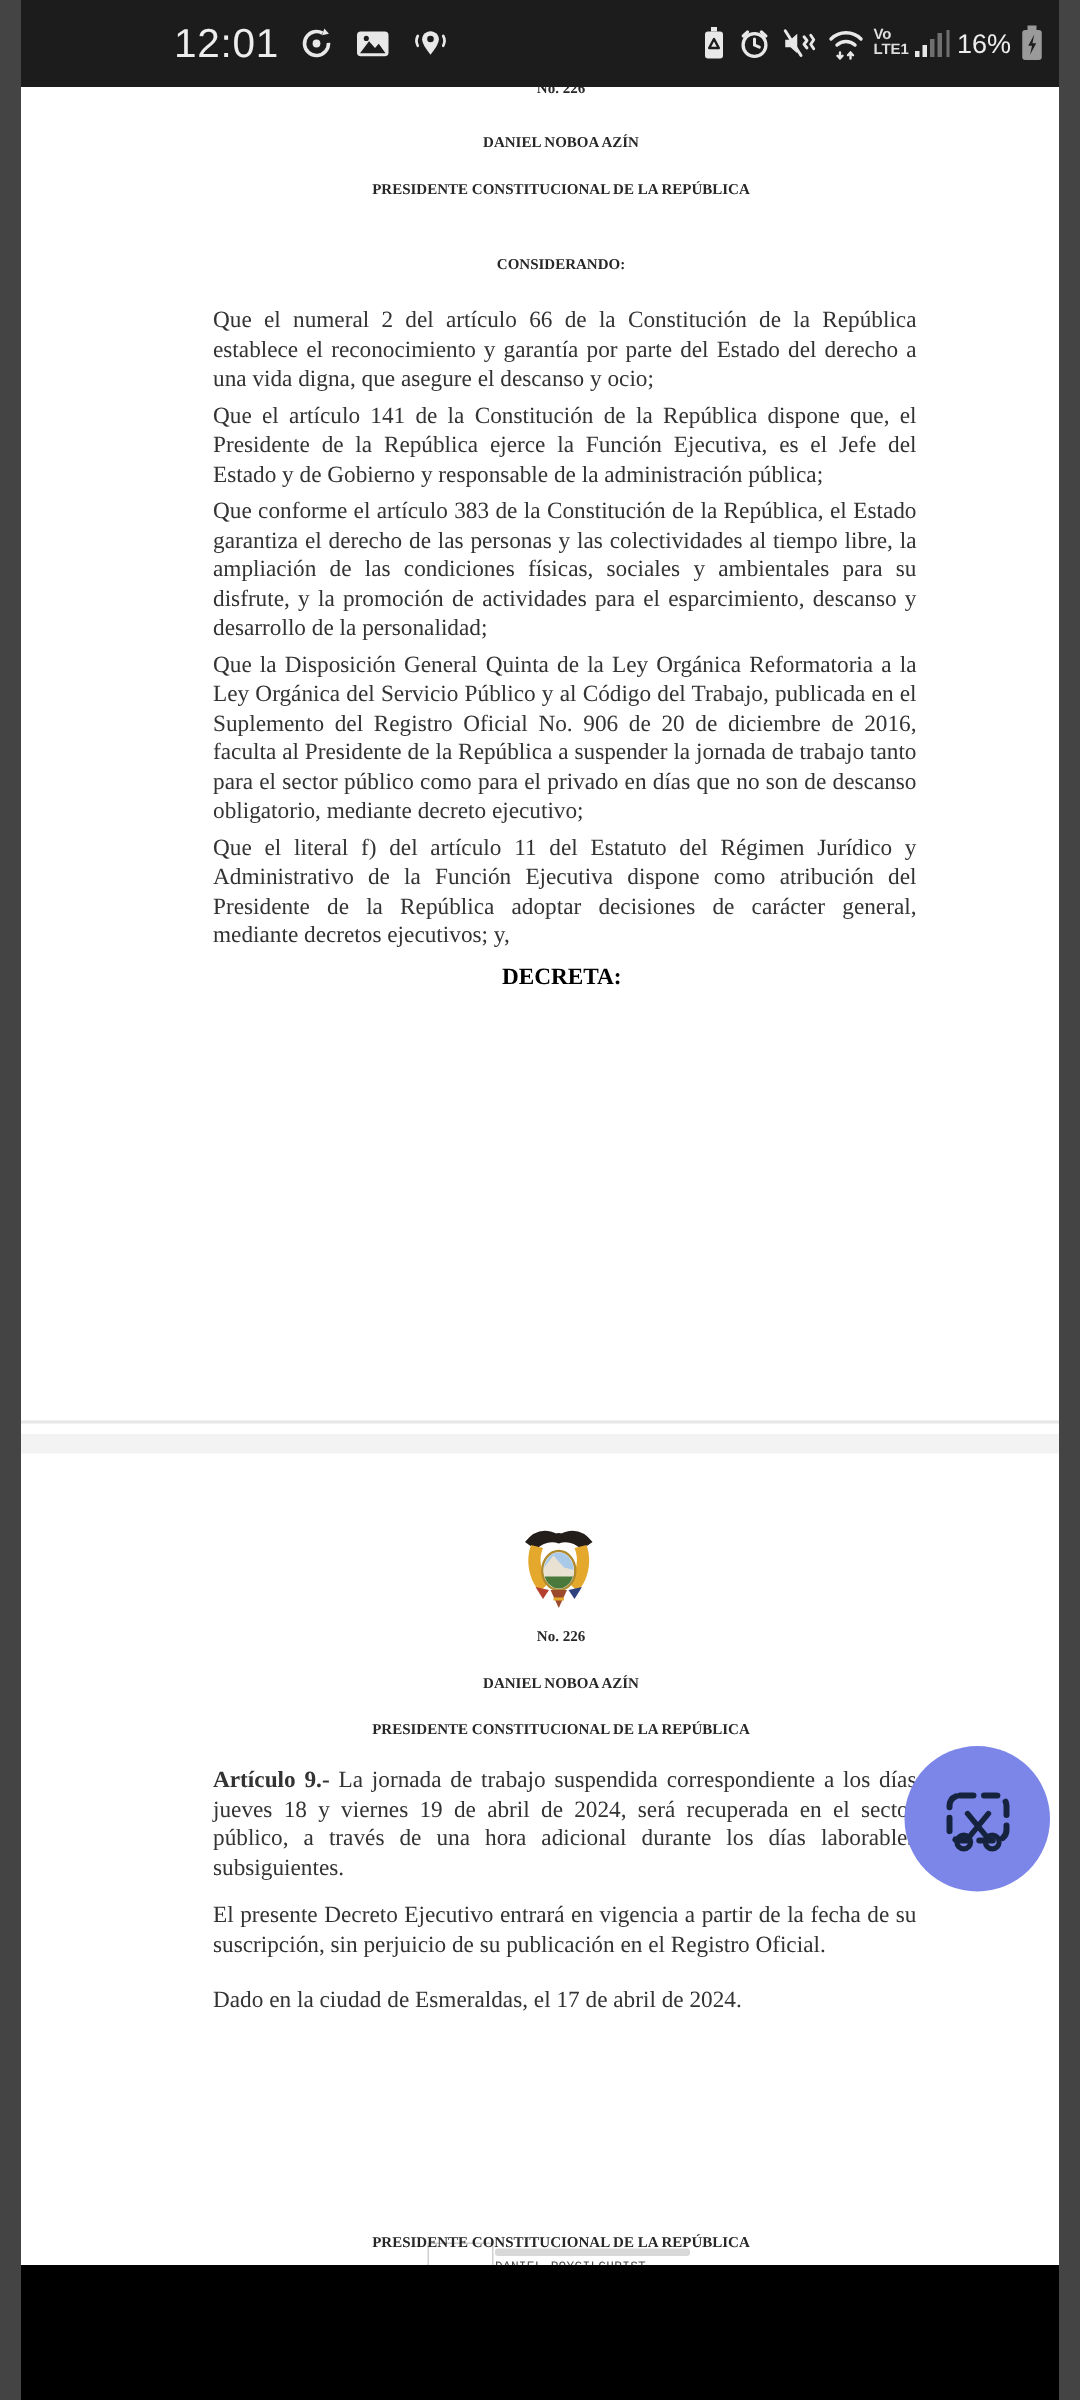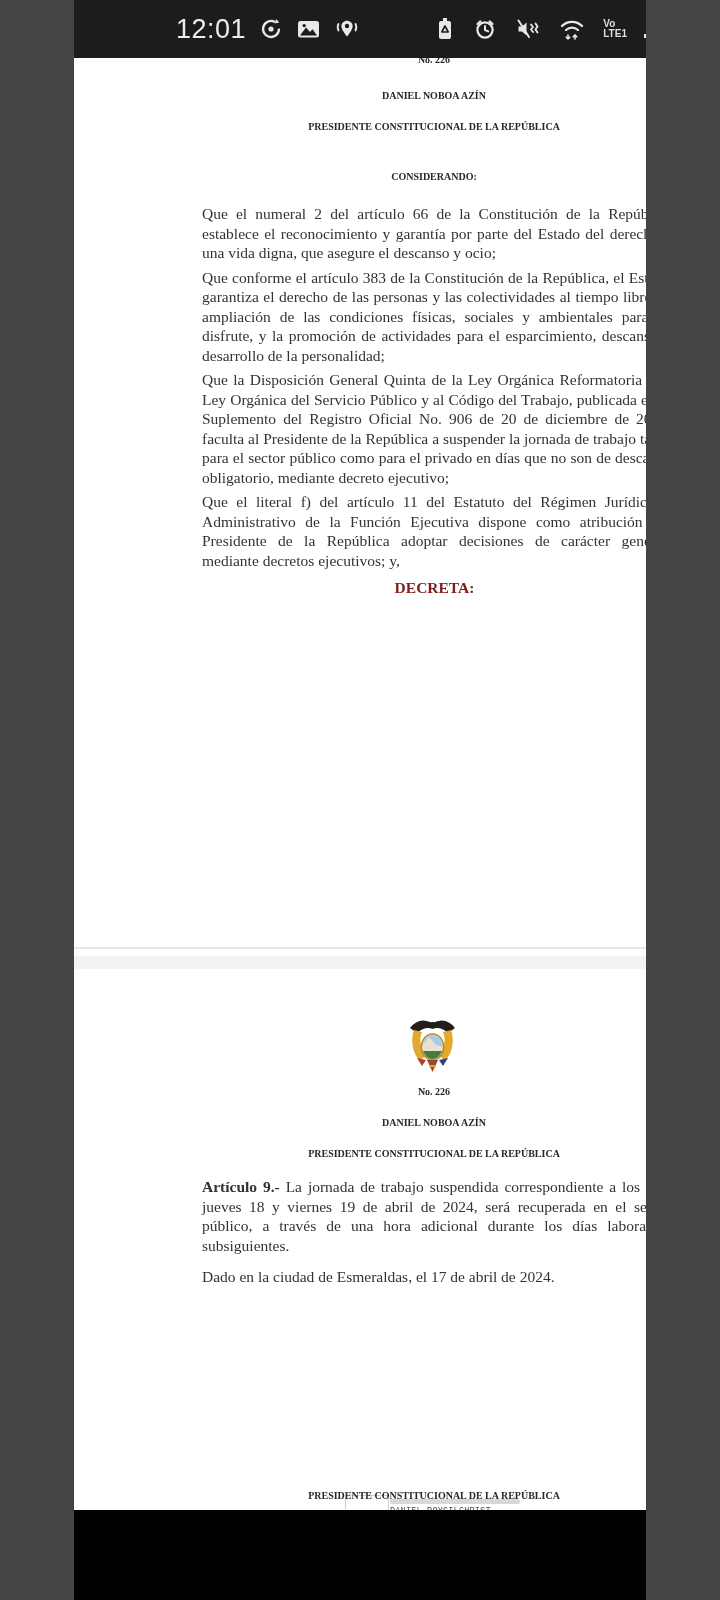--- a/index.html
+++ b/index.html
@@ -1,36 +1,36 @@
 <!DOCTYPE html>
 <html><head>
 <meta charset="utf-8">
 <style>
   * { margin:0; padding:0; box-sizing:border-box; }
   body { background:#444; font-family:"Liberation Sans", sans-serif; }
-  .screen { position:relative; width:572px; height:1600px; background:#ffffff; overflow:hidden; margin:0 auto; }
+  .screen { position:relative; width:692px; height:1600px; background:#ffffff; overflow:hidden; margin:0 auto; }
 
   
   .status-bar { position:absolute; left:0; top:0; width:720px; height:58px; background:#1c1c1c; z-index:50; }
   .sb-left  { position:absolute; left:102px; top:0; height:58px; display:flex; align-items:center; gap:13px; }
-  .sb-right { position:absolute; right:36px; top:0; height:58px; display:flex; align-items:center; gap:17px; }
+  .sb-right { position:absolute; right:36px; top:0; height:58px; display:flex; align-items:center; gap:4px; }
   .sb-time  { color:#ededed; font-size:27px; letter-spacing:.5px; }
   .sb-ico   { display:flex; align-items:center; }
   .sb-pct   { color:#ededed; font-size:18px; }
   .volte    { color:#dedede; font-size:10px; line-height:10px; font-weight:bold; text-align:left; }
 
   
   .doc { position:absolute; left:0; top:58px; width:720px; height:1452px; background:#fff; z-index:1; }
   .doc-head { position:absolute; left:0; width:720px; text-align:center;
               font-family:"Liberation Serif", serif; font-weight:bold; color:#272727; font-size:10px; }
   .body-text { position:absolute; left:124px; width:473px;
                font-family:"Liberation Serif", serif; font-size:15.5px; line-height:19.5px;
                color:#333; text-align:justify; }
   .body-text p { margin:0 0 5px 4px; }
-  .center-h { text-align:center; font-weight:bold; color:#7f1d1d; }
+  .center-h { text-align:center; font-weight:bold; color:#000000; }
   .page-divider-line { position:absolute; left:0; top:889px; width:720px; height:2px; background:#e6e6e6; }
   .page-divider-band { position:absolute; left:0; top:898px; width:720px; height:13px; background:#f3f3f3; }
 
   
   .qr { position:absolute; left:272px; top:1438px; width:42px; height:48px;
         background-color:#fff;
         background-image:
           repeating-linear-gradient(0deg,#1d1d1d 0 3px, transparent 3px 5px, #1d1d1d 5px 7px, transparent 7px 11px),
           repeating-linear-gradient(90deg,#1d1d1d 0 2px, #fff 2px 5px, #1d1d1d 5px 8px, #fff 8px 11px);
         background-blend-mode:screen; outline:1px solid #cfcfcf; }
@@ -136,20 +136,21 @@
 
   <div class="doc">
 
     <div class="doc-head" style="top:-4px;">No. 226</div>
     <div class="doc-head" style="top:32px;">DANIEL NOBOA AZÍN</div>
     <div class="doc-head" style="top:63px;">PRESIDENTE CONSTITUCIONAL DE LA REPÚBLICA</div>
     <div class="doc-head" style="top:113px;">CONSIDERANDO:</div>
 
     <div class="body-text" style="top:146px;">
       <p>Que el numeral 2 del artículo 66 de la Constitución de la República establece el reconocimiento y garantía por parte del Estado del derecho a una vida digna, que asegure el descanso y ocio;</p>
+      <p>Que el artículo 141 de la Constitución de la República dispone que, el Presidente de la República ejerce la Función Ejecutiva, es el Jefe del Estado y de Gobierno y responsable de la administración pública;</p>
       <p>Que conforme el artículo 383 de la Constitución de la República, el Estado garantiza el derecho de las personas y las colectividades al tiempo libre, la ampliación de las condiciones físicas, sociales y ambientales para su disfrute, y la promoción de actividades para el esparcimiento, descanso y desarrollo de la personalidad;</p>
       <p>Que la Disposición General Quinta de la Ley Orgánica Reformatoria a la Ley Orgánica del Servicio Público y al Código del Trabajo, publicada en el Suplemento del Registro Oficial No. 906 de 20 de diciembre de 2016, faculta al Presidente de la República a suspender la jornada de trabajo tanto para el sector público como para el privado en días que no son de descanso obligatorio, mediante decreto ejecutivo;</p>
       <p>Que el literal f) del artículo 11 del Estatuto del Régimen Jurídico y Administrativo de la Función Ejecutiva dispone como atribución del Presidente de la República adoptar decisiones de carácter general, mediante decretos ejecutivos; y,</p>
       <p class="center-h" style="margin:8px 0 12px 0;">DECRETA:</p>
     </div>
 
     <div class="page-divider-line"></div>
     <div class="page-divider-band"></div>
 
     <div style="position:absolute; left:331px; top:956px;">
@@ -173,20 +174,21 @@
         <path d="M24 52 H31" stroke="#e3a82c" stroke-width="2"></path>
       </svg>
     </div>
 
     <div class="doc-head" style="top:1028px;">No. 226</div>
     <div class="doc-head" style="top:1059px;">DANIEL NOBOA AZÍN</div>
     <div class="doc-head" style="top:1090px;">PRESIDENTE CONSTITUCIONAL DE LA REPÚBLICA</div>
 
     <div class="body-text" style="top:1119px;">
       <p style="margin-bottom:12px;"><b>Artículo 9.-</b><span> La jornada de trabajo suspendida correspondiente a los días jueves 18 y viernes 19 de abril de 2024, será recuperada en el sector público, a través de una hora adicional durante los días laborables subsiguientes.</span></p>
+      <p style="margin-bottom:18px;">El presente Decreto Ejecutivo entrará en vigencia a partir de la fecha de su suscripción, sin perjuicio de su publicación en el Registro Oficial.</p>
       <p style="text-align:left;">Dado en la ciudad de Esmeraldas, el 17 de abril de 2024.</p>
     </div>
 
     <div class="qr"></div>
     <div class="sig-blur"></div>
     <div class="sig-digital">
       <span>DANIEL ROYGILCHRIST</span><br>
       <span>NOBOA AZIN</span>
     </div>
     <div class="sig-name">Daniel Noboa Azín</div>

